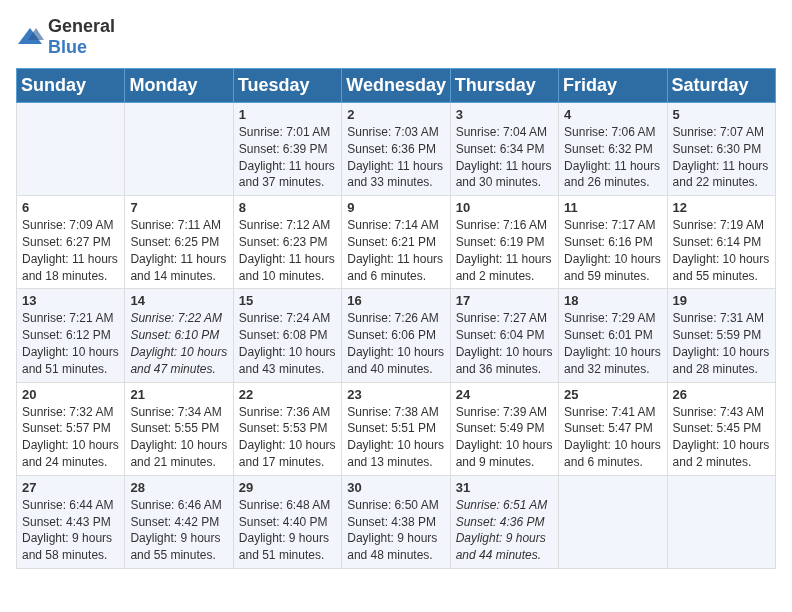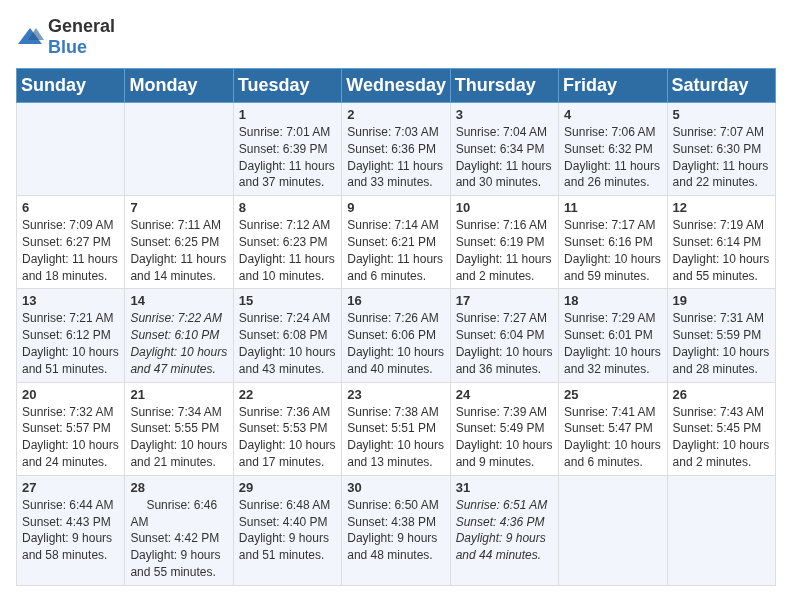--- a/index.html
+++ b/index.html
@@ -206,21 +206,21 @@
 Sunset: 5:47 PM
 Daylight: 10 hours and 6 minutes.</span></td>
         <td><span class="day-number">26</span><span class="cell-text" style="white-space: pre-line;">Sunrise: 7:43 AM
 Sunset: 5:45 PM
 Daylight: 10 hours and 2 minutes.</span></td>
       </tr>
       <tr>
         <td><span class="day-number">27</span><span class="cell-text" style="white-space: pre-line;">Sunrise: 6:44 AM
 Sunset: 4:43 PM
 Daylight: 9 hours and 58 minutes.</span></td>
-        <td><span class="day-number">28</span><span class="cell-text" style="white-space: pre-line; margin-left: 16px;">Sunrise: 6:46 AM
+        <td><span class="day-number">28</span><span class="cell-text" style="white-space: pre-line;">Sunrise: 6:46 AM
 Sunset: 4:42 PM
 Daylight: 9 hours and 55 minutes.</span></td>
         <td><span class="day-number">29</span><span class="cell-text" style="white-space: pre-line;">Sunrise: 6:48 AM
 Sunset: 4:40 PM
 Daylight: 9 hours and 51 minutes.</span></td>
         <td><span class="day-number">30</span><span class="cell-text" style="white-space: pre-line; text-align: right;">Sunrise: 6:50 AM
 Sunset: 4:38 PM
 Daylight: 9 hours and 48 minutes.</span></td>
         <td><span class="day-number">31</span><span class="cell-text" style="white-space: pre-line; font-style: italic;">Sunrise: 6:51 AM
 Sunset: 4:36 PM

